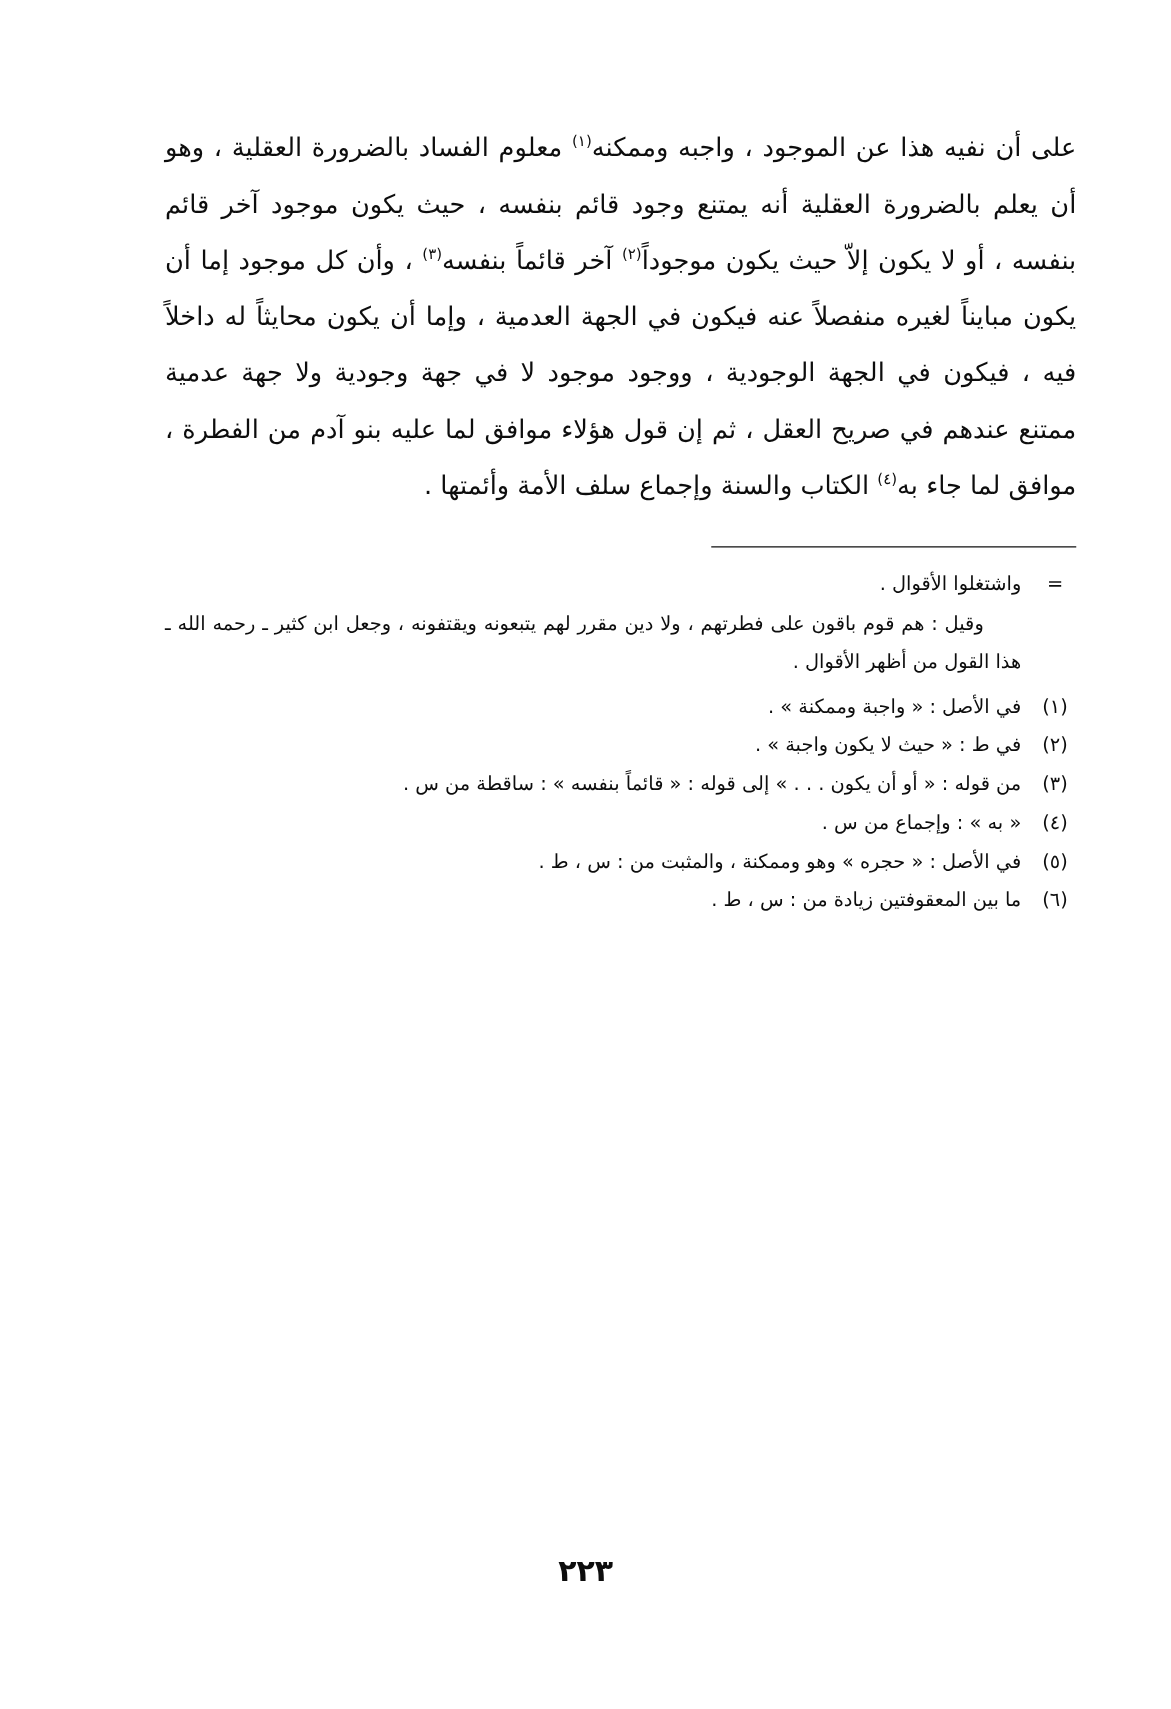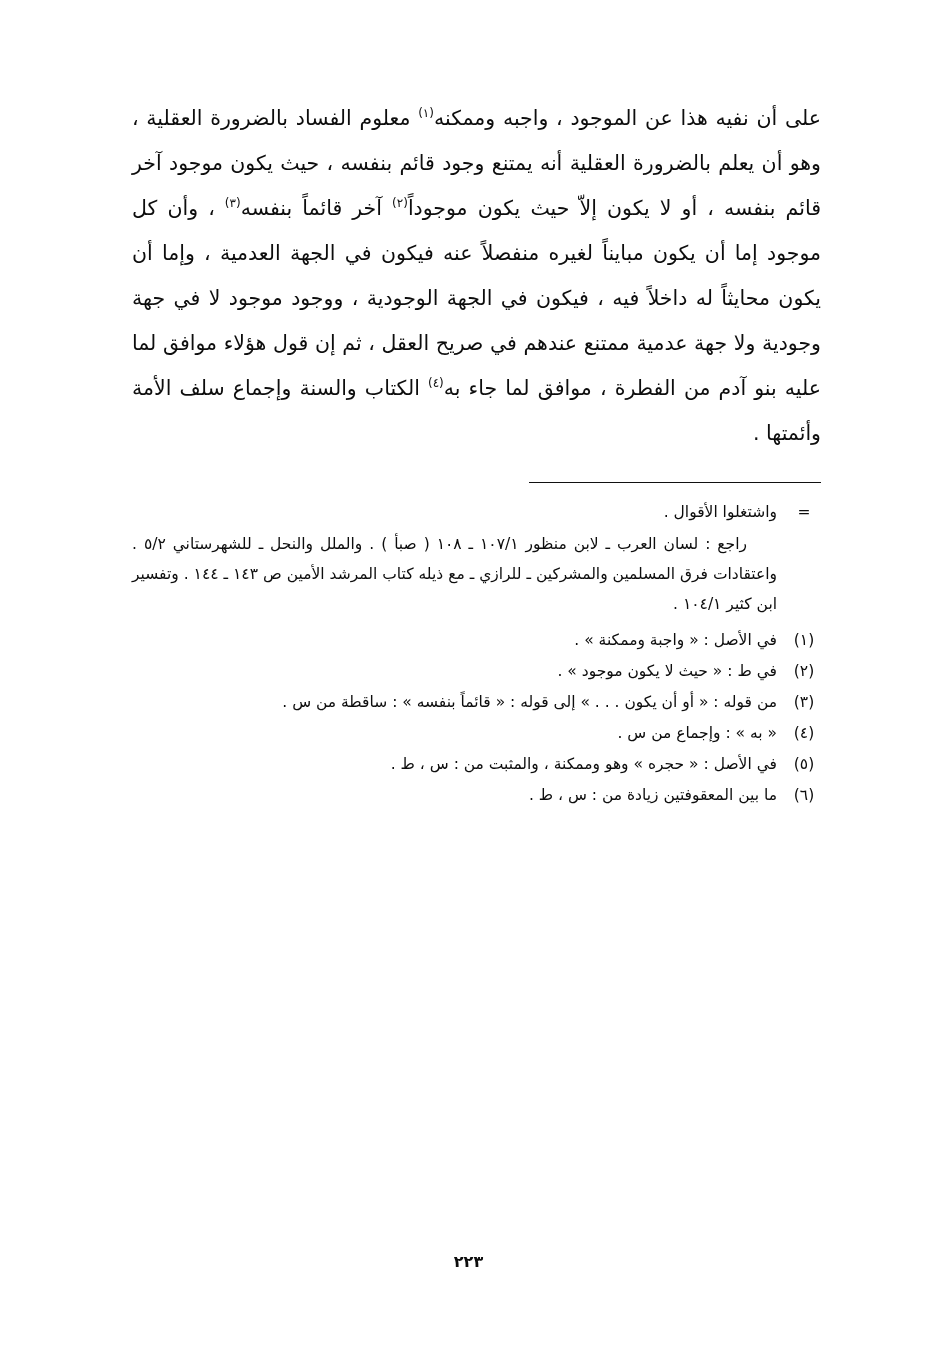--- a/index.html
+++ b/index.html
@@ -11,21 +11,21 @@
     width: 937px;
     height: 1367px;
     font-family: "DejaVu Sans", sans-serif;
     color: #0d0d0d;
     position: relative;
     overflow: hidden;
   }
   .page {
     position: absolute;
     inset: 0;
-    padding: 96px 116px 0 132px;
+    padding: 96px 76px 0 132px;
     box-sizing: border-box;
   }
 
   
   .body-text {
     font-size: 20.5px;
     line-height: 45px;
     text-align: justify;
     text-align-last: right;
     direction: rtl;
@@ -106,21 +106,21 @@
     text-align-last: right;
   }
 
   
   .page-number {
     position: absolute;
     left: 0;
     right: 0;
     bottom: 96px;
     text-align: center;
-    font-size: 16px;
+    font-size: 24px;
     font-weight: bold;
     letter-spacing: 1px;
   }
 </style>
 </head>
 <body>
 
 <div class="page">
 
   <div class="body-text">
@@ -130,31 +130,31 @@
   <div class="fn-rule"></div>
 
   <div class="footnotes">
 
     <div class="fn-row fn-block">
       <div class="fn-marker">=</div>
       <div class="fn-text">واشتغلوا الأقوال .</div>
     </div>
 
 
+    <div class="fn-para">وقيل : هم قوم باقون على فطرتهم ، ولا دين مقرر لهم يتبعونه ويقتفونه ، وجعل ابن كثير ـ رحمه الله ـ هذا القول من أظهر الأقوال .</div>
 
-    <div class="fn-ref">راجع : لسان العرب ـ لابن منظور ١٠٧/١ ـ ١٠٨ ( صبأ ) . والملل والنحل ـ للشهرستاني ٥/٢ . واعتقادات فرق المسلمين والمشركين ـ للرازي ـ مع ذيله كتاب المرشد الأمين ص ١٤٣ ـ ١٤٤ . وتفسير ابن كثير ١٠٤/١ .</div>
 
     <div class="fn-list">
       <div class="fn-row">
         <div class="fn-marker">(١)</div>
         <div class="fn-text">في الأصل : « واجبة وممكنة » .</div>
       </div>
       <div class="fn-row">
         <div class="fn-marker">(٢)</div>
-        <div class="fn-text">في ط : « حيث لا يكون موجود » .</div>
+        <div class="fn-text">في ط : « حيث لا يكون واجبة » .</div>
       </div>
       <div class="fn-row">
         <div class="fn-marker">(٣)</div>
         <div class="fn-text">من قوله : « أو أن يكون . . . » إلى قوله : « قائماً بنفسه » : ساقطة من س .</div>
       </div>
       <div class="fn-row">
         <div class="fn-marker">(٤)</div>
         <div class="fn-text">« به » : وإجماع من س .</div>
       </div>
       <div class="fn-row">

